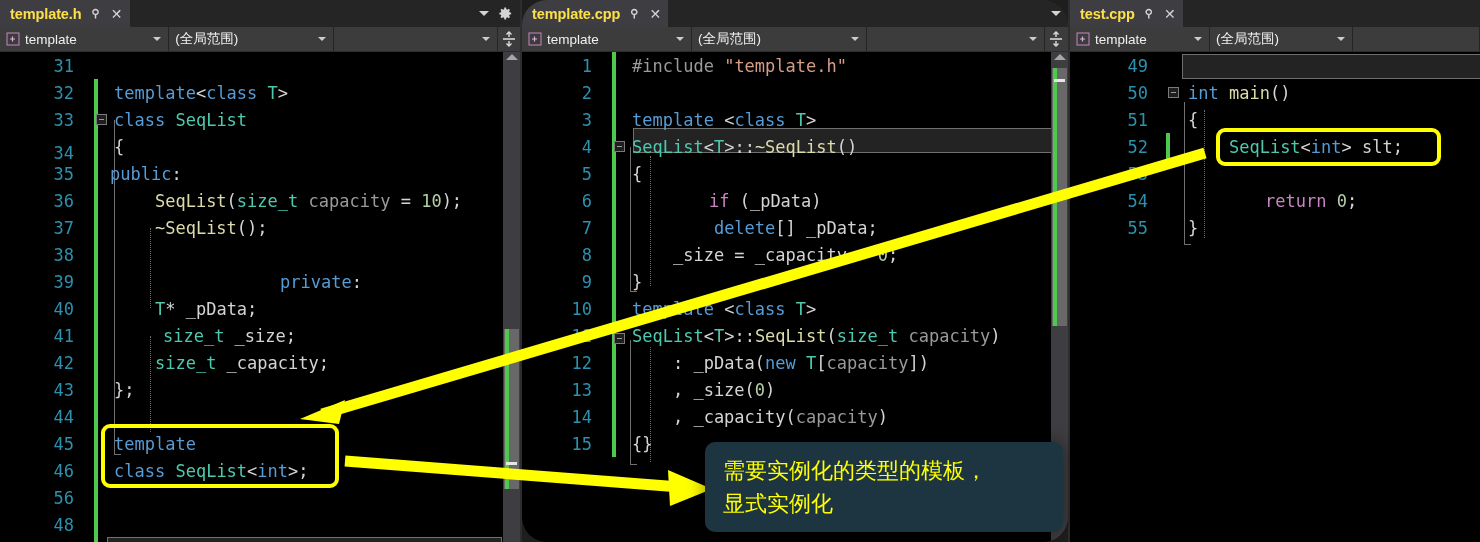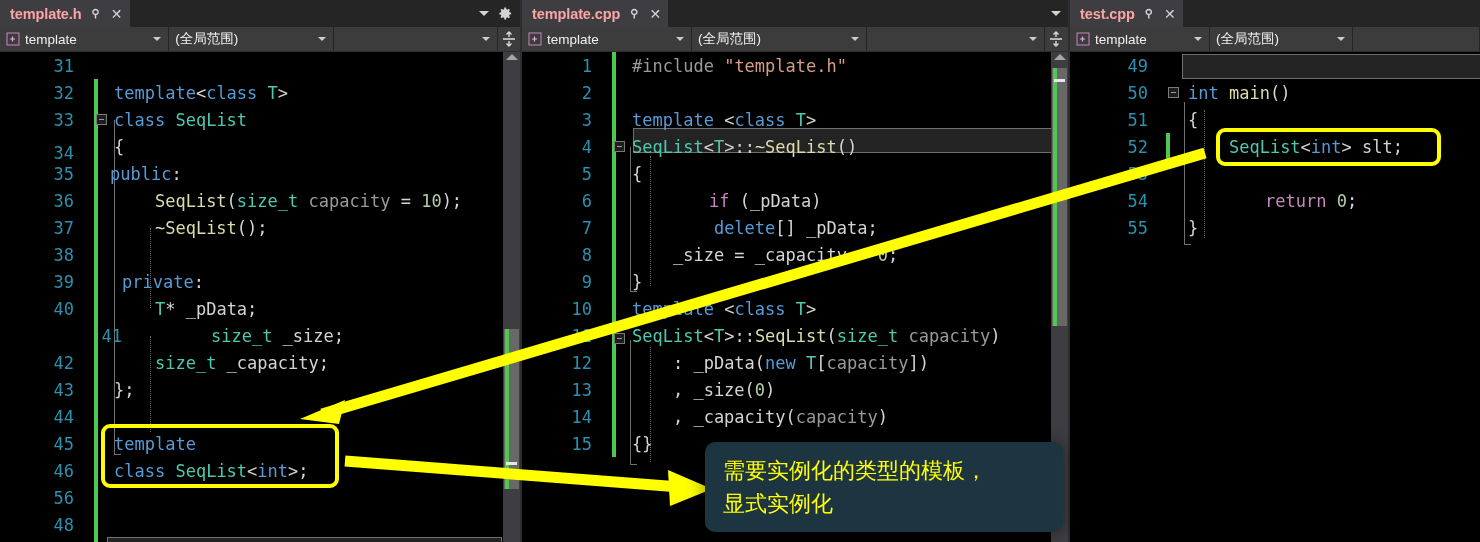--- a/index.html
+++ b/index.html
@@ -15,21 +15,21 @@
     background: #1e1e1e;
   }
 
   
   .pane {
     position: absolute; top: 0; bottom: 0;
     background: #1e1e1e;
     overflow: hidden;
   }
   #pane-h   { left: 0;    width: 520px; }
-  #pane-cpp { left: 522px; width: 546px; }
+  #pane-cpp { left: 522px; width: 546px; border-radius: 25px; }
   #pane-test{ left: 1070px; width: 410px; }
   .pane-split {
     position: absolute; top: 0; bottom: 0; width: 2px;
     background: #2d2d30;
   }
 
   
   .tabstrip {
     position: relative;
     height: 27px;
@@ -41,21 +41,21 @@
     display: flex; align-items: center;
     background: #3e3e42;
     padding: 0 6px 0 10px;
     height: 27px;
     gap: 7px;
     color: #ffffff;
     font-size: 14px;
     font-weight: bold;
     white-space: nowrap;
   }
-  .tab-title { font-size: 14.5px; font-weight: bold; color:#fca5a5; letter-spacing:-0.1px;}
+  .tab-title { font-size: 14.5px; font-weight: bold; color:#fde047; letter-spacing:-0.1px;}
   .tab-pin, .tab-close {
     color: #d4d4d4; font-size: 13px; line-height: 1;
     width: 14px; text-align: center;
   }
   .tab-pin { font-size: 11px; }
   .tab-close { font-size: 14px; font-weight: normal; }
   .tabstrip-filler { flex: 1 1 auto; background: #252526; }
   .tabstrip-right {
     display: flex; align-items: center; gap: 9px;
     padding-right: 7px; background: #252526;
@@ -304,23 +304,23 @@
       <div class="sel-box" style="left:107px; top:485px; width:395px; height:25px;"></div>
       <div class="code-rows" id="rows-h">
           <div class="row"><div class="gutter" style="width: 84px;">31</div><div class="glyph-col"></div><div class="code" style="padding-left: 16px;"></div></div>
           <div class="row"><div class="gutter" style="width: 84px;">32</div><div class="glyph-col"></div><div class="code" style="padding-left: 16px;"><span class="t-kw">template</span><span class="t-op">&lt;</span><span class="t-kw">class</span><span class="t-plain"> </span><span class="t-type">T</span><span class="t-op">&gt;</span></div></div>
           <div class="row"><div class="gutter" style="width: 84px;">33</div><div class="glyph-col"></div><div class="code" style="padding-left: 16px;"><span class="t-kw">class</span><span class="t-plain"> </span><span class="t-type">SeqList</span></div></div>
           <div class="row"><div class="gutter" style="width: 84px; margin-top: 12px;">34</div><div class="glyph-col"></div><div class="code" style="padding-left: 16px;"><span class="t-plain">{</span></div></div>
           <div class="row"><div class="gutter" style="width: 84px;">35</div><div class="glyph-col"></div><div class="code" style="padding-left: 12px;"><span class="t-kw">public</span><span class="t-plain">:</span></div></div>
           <div class="row"><div class="gutter" style="width: 84px;">36</div><div class="glyph-col"></div><div class="code" style="padding-left: 16px;"><span class="t-plain">    </span><span class="t-fn">SeqList</span><span class="t-plain">(</span><span class="t-type">size_t</span><span class="t-plain"> </span><span class="t-param">capacity</span><span class="t-plain"> = </span><span class="t-num">10</span><span class="t-plain">);</span></div></div>
           <div class="row"><div class="gutter" style="width: 84px;">37</div><div class="glyph-col"></div><div class="code" style="padding-left: 16px;"><span class="t-plain">    </span><span class="t-fn">~SeqList</span><span class="t-plain">();</span></div></div>
           <div class="row"><div class="gutter" style="width: 84px;">38</div><div class="glyph-col"></div><div class="code" style="padding-left: 16px;"></div></div>
-          <div class="row"><div class="gutter" style="width: 84px;">39</div><div class="glyph-col"></div><div class="code" style="padding-left: 24px;"><span class="t-kw">private</span><span class="t-plain">:</span></div></div>
+          <div class="row"><div class="gutter" style="width: 84px;">39</div><div class="glyph-col"></div><div class="code" style="padding-left: 24px; text-align: center;"><span class="t-kw">private</span><span class="t-plain">:</span></div></div>
           <div class="row"><div class="gutter" style="width: 84px;">40</div><div class="glyph-col"></div><div class="code" style="padding-left: 16px;"><span class="t-plain">    </span><span class="t-type">T</span><span class="t-plain">* </span><span class="t-plain">_pData</span><span class="t-plain">;</span></div></div>
-          <div class="row"><div class="gutter" style="width: 84px; margin-left: 48px;">41</div><div class="glyph-col"></div><div class="code" style="padding-left: 24px;"><span class="t-plain">    </span><span class="t-type">size_t</span><span class="t-plain"> _size;</span></div></div>
+          <div class="row"><div class="gutter" style="width: 84px;">41</div><div class="glyph-col"></div><div class="code" style="padding-left: 24px;"><span class="t-plain">    </span><span class="t-type">size_t</span><span class="t-plain"> _size;</span></div></div>
           <div class="row"><div class="gutter" style="width: 84px;">42</div><div class="glyph-col"></div><div class="code" style="padding-left: 16px;"><span class="t-plain">    </span><span class="t-type">size_t</span><span class="t-plain"> _capacity;</span></div></div>
           <div class="row"><div class="gutter" style="width: 84px;">43</div><div class="glyph-col"></div><div class="code" style="padding-left: 16px;"><span class="t-plain">};</span></div></div>
           <div class="row"><div class="gutter" style="width: 84px;">44</div><div class="glyph-col"></div><div class="code" style="padding-left: 16px;"></div></div>
           <div class="row"><div class="gutter" style="width: 84px;">45</div><div class="glyph-col"></div><div class="code" style="padding-left: 16px;"><span class="t-kw">template</span></div></div>
           <div class="row"><div class="gutter" style="width: 84px;">46</div><div class="glyph-col"></div><div class="code" style="padding-left: 16px;"><span class="t-kw">class</span><span class="t-plain"> </span><span class="t-type">SeqList</span><span class="t-op">&lt;</span><span class="t-kw">int</span><span class="t-op">&gt;;</span></div></div>
           <div class="row"><div class="gutter" style="width: 84px;">56</div><div class="glyph-col"></div><div class="code" style="padding-left: 16px;"></div></div>
           <div class="row"><div class="gutter" style="width: 84px;">48</div><div class="glyph-col"></div><div class="code" style="padding-left: 16px;"></div></div>
         </div>
     </div>
 

